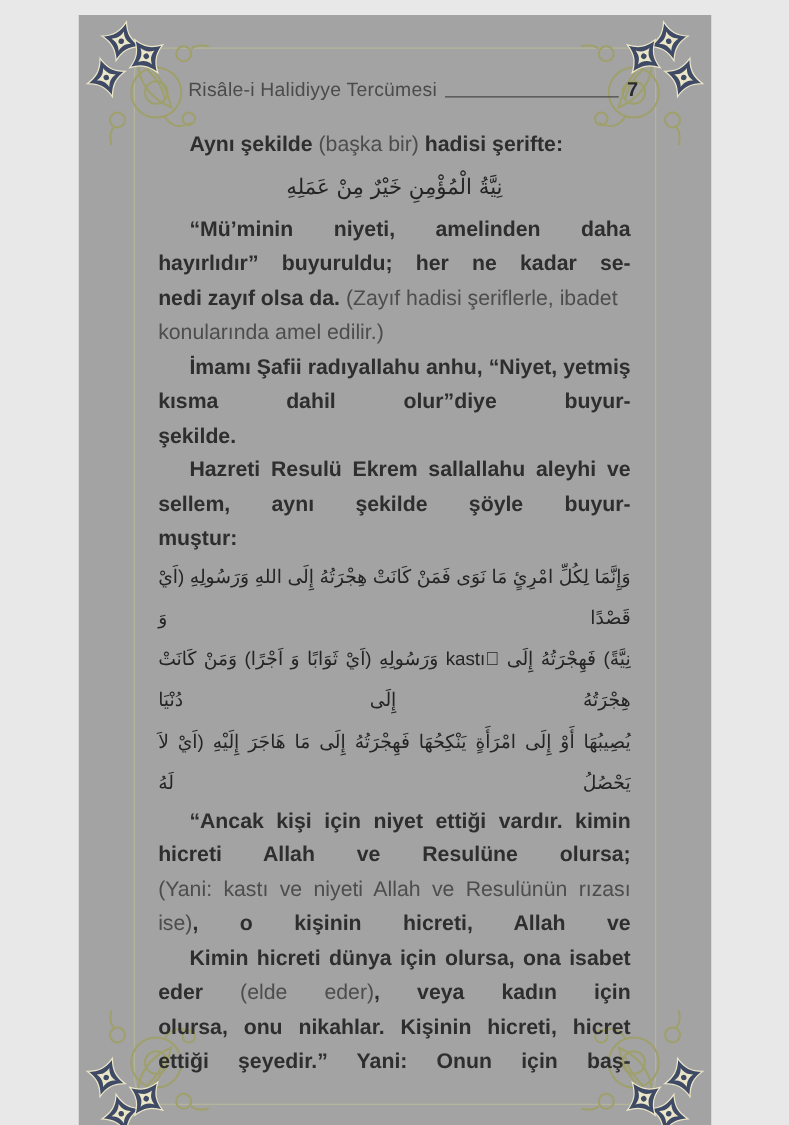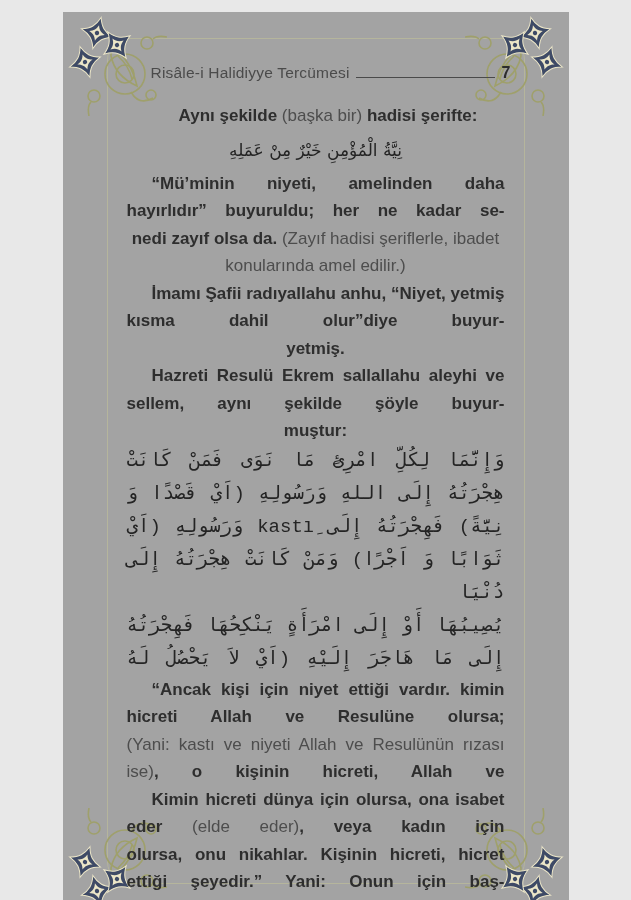--- a/index.html
+++ b/index.html
@@ -26,34 +26,34 @@
   }
   .header-title{font-size:15.5px;color:#4b4b4b;letter-spacing:.2px;white-space:nowrap;}
   .header-rule{flex:1;border-bottom:1.6px solid #4a4a4a;margin:0 7px 4px 6px;}
   .header-page{font-size:16px;font-weight:bold;color:#2c2c2c;margin-bottom:0px;}
   
   .body{
     position:absolute;left:64px;right:64px;top:90px;
     color:#2e2e2e;font-size:17px;
   }
   .para{margin:0;}
-  .line{line-height:27.5px;text-align:center;white-space:normal;}
+  .line{line-height:27.5px;text-align:left;white-space:normal;}
   .line.just{text-align:justify;text-align-last:justify;}
   .line.ind{text-indent:25px;}
   .line.ctr{text-align:center;text-align-last:center;}
   .s-m{font-weight:600;color:#2e2e2e;}
   .s-l{font-weight:400;color:#4d4d4d;}
   .s-a{font-weight:400;color:#242424;}
   .para.ar1 .line{
     font-family:"DejaVu Sans",sans-serif;direction:rtl;
     font-size:17px;line-height:40px;
   }
   .para.arb .line{
-    font-family:Liberation Mono, monospace;direction:rtl;
-    font-size:19px;line-height:33px;
+    font-family:Liberation Sans, sans-serif;direction:rtl;
+    font-size:15px;line-height:33px;
   }
 </style>
 </head>
 <body>
 
 <div class="page">
 
   <div class="frame"></div>
 
   <svg width="0" height="0" style="position:absolute" aria-hidden="true">
@@ -117,21 +117,21 @@
       </div>
       <div class="para ar1">
         <div class="line ctr"><span class="s-a">نِيَّةُ الْمُؤْمِنِ خَيْرٌ مِنْ عَمَلِهِ</span></div>
       </div>
       <div class="para t">
         <div class="line just ind"><span class="s-m">“Mü’minin niyeti, amelinden daha hayırlıdır” buyuruldu; her ne kadar se-</span></div>
         <div class="line"><span class="s-m">nedi zayıf olsa da. </span><span class="s-l">(Zayıf hadisi şeriflerle, ibadet konularında amel edilir.)</span></div>
       </div>
       <div class="para t">
         <div class="line just ind"><span class="s-m">İmamı Şafii radıyallahu anhu, “Niyet, yetmiş kısma dahil olur”diye buyur-</span></div>
-        <div class="line"><span class="s-m">yetmiş.</span></div>
+        <div class="line"><span class="s-m">şekilde.</span></div>
       </div>
       <div class="para t">
         <div class="line just ind"><span class="s-m">Hazreti Resulü Ekrem sallallahu aleyhi ve sellem, aynı şekilde şöyle buyur-</span></div>
         <div class="line"><span class="s-m">muştur:</span></div>
       </div>
       <div class="para arb">
         <div class="line just"><span class="s-a">وَإِنَّمَا لِكُلِّ امْرِئٍ مَا نَوَى فَمَنْ كَانَتْ هِجْرَتُهُ إِلَى اللهِ وَرَسُولِهِ (اَيْ قَصْدًا وَ</span></div>
         <div class="line just"><span class="s-a">نِيَّةً) فَهِجْرَتُهُ إِلَى kastıِ وَرَسُولِهِ (اَيْ ثَوَابًا وَ اَجْرًا) وَمَنْ كَانَتْ هِجْرَتُهُ إِلَى دُنْيَا</span></div>
         <div class="line just"><span class="s-a">يُصِيبُهَا أَوْ إِلَى امْرَأَةٍ يَنْكِحُهَا فَهِجْرَتُهُ إِلَى مَا هَاجَرَ إِلَيْهِ (اَيْ لاَ يَحْصُلُ لَهُ</span></div>
       </div>

